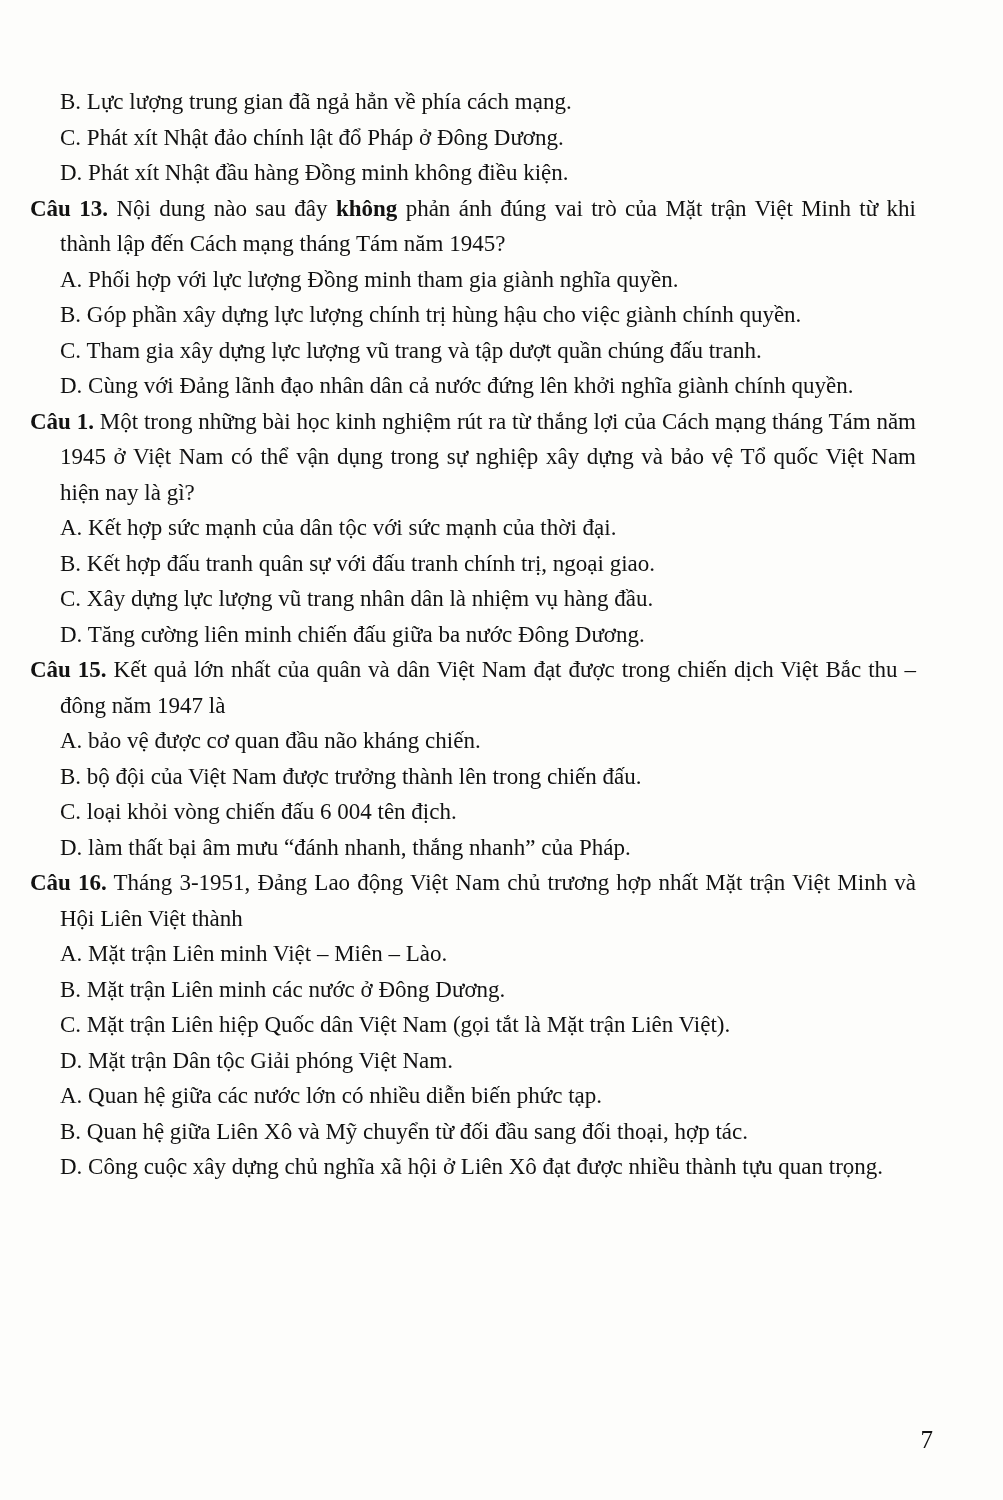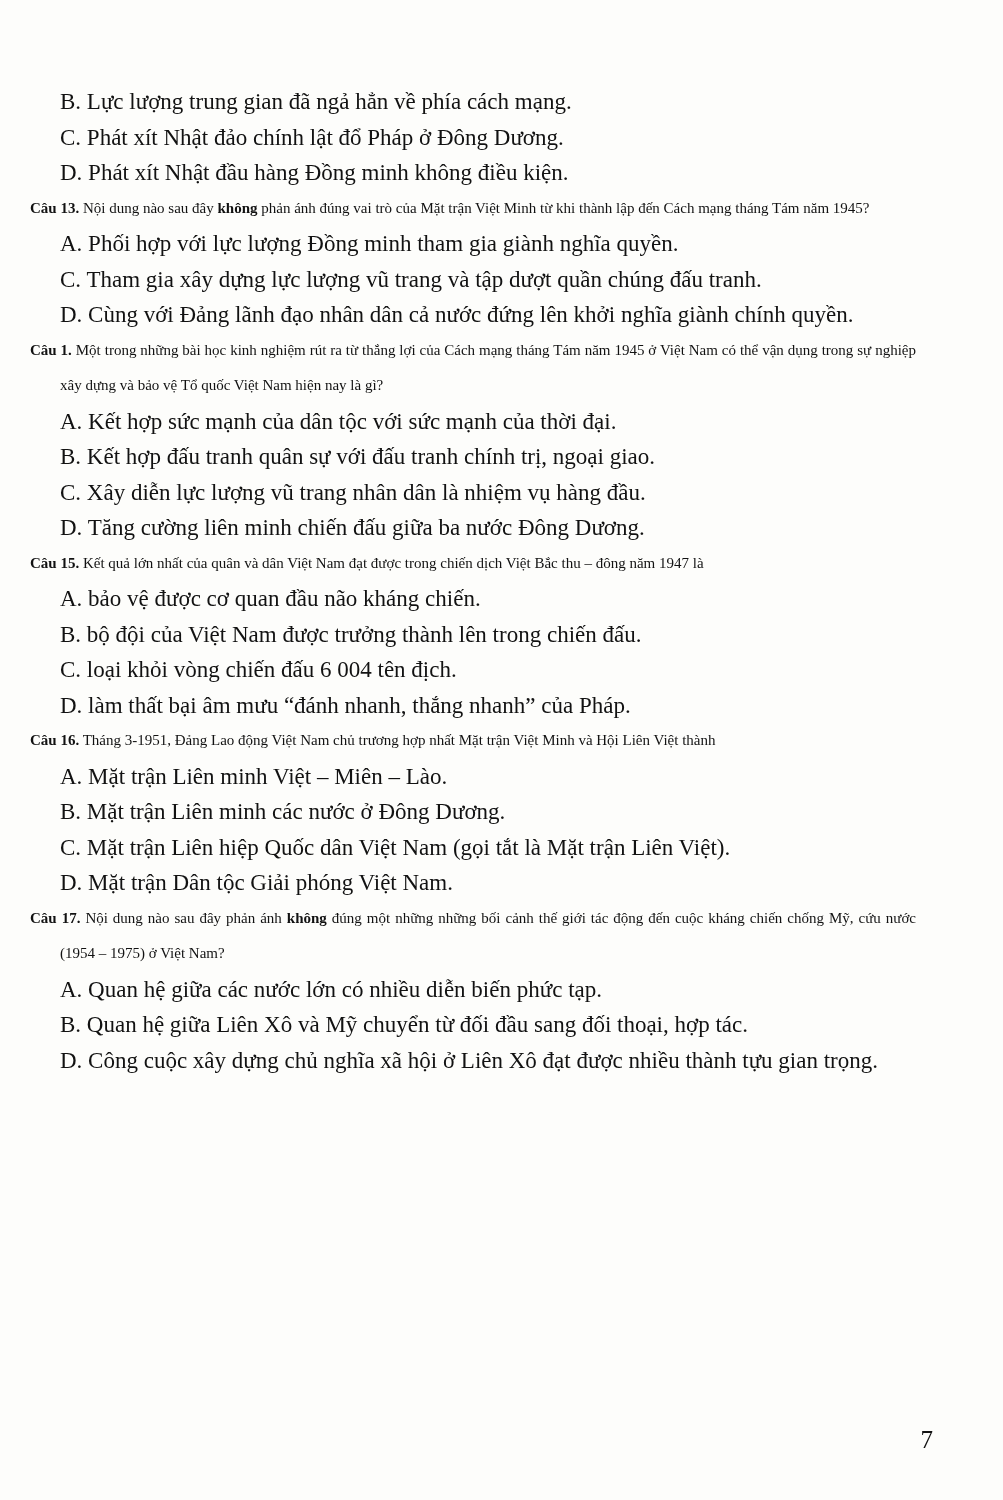--- a/index.html
+++ b/index.html
@@ -14,21 +14,21 @@
   }
   .page {
     box-sizing: border-box;
     width: 976px;
     height: 1500px;
     padding: 64px 60px 0 30px;
     margin-top: 20px;
   }
   .doc-body { width: 100%; }
   .question {
-    font-size: 15px;
+    font-size: 23px;
     line-height: 35.5px;
     text-align: justify;
     padding-left: 30px;
     text-indent: -30px;
   }
   .qlabel { font-weight: bold; }
   .bold { font-weight: bold; }
   .option {
     font-size: 23px;
     line-height: 35.5px;
@@ -48,36 +48,36 @@
 </head>
 <body>
 
 <div class="page">
   <div class="doc-body">
       <div class="option">B. Lực lượng trung gian đã ngả hẳn về phía cách mạng.</div>
       <div class="option">C. Phát xít Nhật đảo chính lật đổ Pháp ở Đông Dương.</div>
       <div class="option">D. Phát xít Nhật đầu hàng Đồng minh không điều kiện.</div>
       <div class="question"><span class="qlabel">Câu 13.</span><span> Nội dung nào sau đây </span><span class="bold">không</span><span> phản ánh đúng vai trò của Mặt trận Việt Minh từ khi thành lập đến Cách mạng tháng Tám năm 1945?</span></div>
       <div class="option">A. Phối hợp với lực lượng Đồng minh tham gia giành nghĩa quyền.</div>
+      <div class="option">B. Góp phần xây dựng lực lượng chính trị hùng hậu cho việc giành chính quyền.</div>
       <div class="option">C. Tham gia xây dựng lực lượng vũ trang và tập dượt quần chúng đấu tranh.</div>
       <div class="option">D. Cùng với Đảng lãnh đạo nhân dân cả nước đứng lên khởi nghĩa giành chính quyền.</div>
       <div class="question"><span class="qlabel">Câu 1.</span><span> Một trong những bài học kinh nghiệm rút ra từ thắng lợi của Cách mạng tháng Tám năm 1945 ở Việt Nam có thể vận dụng trong sự nghiệp xây dựng và bảo vệ Tổ quốc Việt Nam hiện nay là gì?</span></div>
       <div class="option">A. Kết hợp sức mạnh của dân tộc với sức mạnh của thời đại.</div>
       <div class="option">B. Kết hợp đấu tranh quân sự với đấu tranh chính trị, ngoại giao.</div>
-      <div class="option">C. Xây diễn lực lượng vũ trang nhân dân là nhiệm vụ hàng đầu.</div>
+      <div class="option">C. Xây dựng lực lượng vũ trang nhân dân là nhiệm vụ hàng đầu.</div>
       <div class="option">D. Tăng cường liên minh chiến đấu giữa ba nước Đông Dương.</div>
       <div class="question"><span class="qlabel">Câu 15.</span><span> Kết quả lớn nhất của quân và dân Việt Nam đạt được trong chiến dịch Việt Bắc thu – đông năm 1947 là</span></div>
       <div class="option">A. bảo vệ được cơ quan đầu não kháng chiến.</div>
       <div class="option">B. bộ đội của Việt Nam được trưởng thành lên trong chiến đấu.</div>
       <div class="option">C. loại khỏi vòng chiến đấu 6 004 tên địch.</div>
       <div class="option">D. làm thất bại âm mưu “đánh nhanh, thắng nhanh” của Pháp.</div>
       <div class="question"><span class="qlabel">Câu 16.</span><span> Tháng 3-1951, Đảng Lao động Việt Nam chủ trương hợp nhất Mặt trận Việt Minh và Hội Liên Việt thành</span></div>
       <div class="option">A. Mặt trận Liên minh Việt – Miên – Lào.</div>
       <div class="option">B. Mặt trận Liên minh các nước ở Đông Dương.</div>
       <div class="option">C. Mặt trận Liên hiệp Quốc dân Việt Nam (gọi tắt là Mặt trận Liên Việt).</div>
       <div class="option">D. Mặt trận Dân tộc Giải phóng Việt Nam.</div>
-      <div class="question"><span class="qlabel">Câu 17.</span><span> Nội dung nào sau đây phản ánh </span><span class="bold">không</span><span> đúng một những những bối cảnh thế giới tác động đến cuộc kháng chiến chống Mỹ, cứu nước (1954 – 1975) ở Việt Nam?</span></div>
       <div class="option">A. Quan hệ giữa các nước lớn có nhiều diễn biến phức tạp.</div>
       <div class="option">B. Quan hệ giữa Liên Xô và Mỹ chuyển từ đối đầu sang đối thoại, hợp tác.</div>
-      <div class="option">D. Công cuộc xây dựng chủ nghĩa xã hội ở Liên Xô đạt được nhiều thành tựu gian trọng.</div>
+      <div class="option">D. Công cuộc xây dựng chủ nghĩa xã hội ở Liên Xô đạt được nhiều thành tựu quan trọng.</div>
     </div>
   <div class="page-number">7</div>
 </div>
 
 </body></html>

